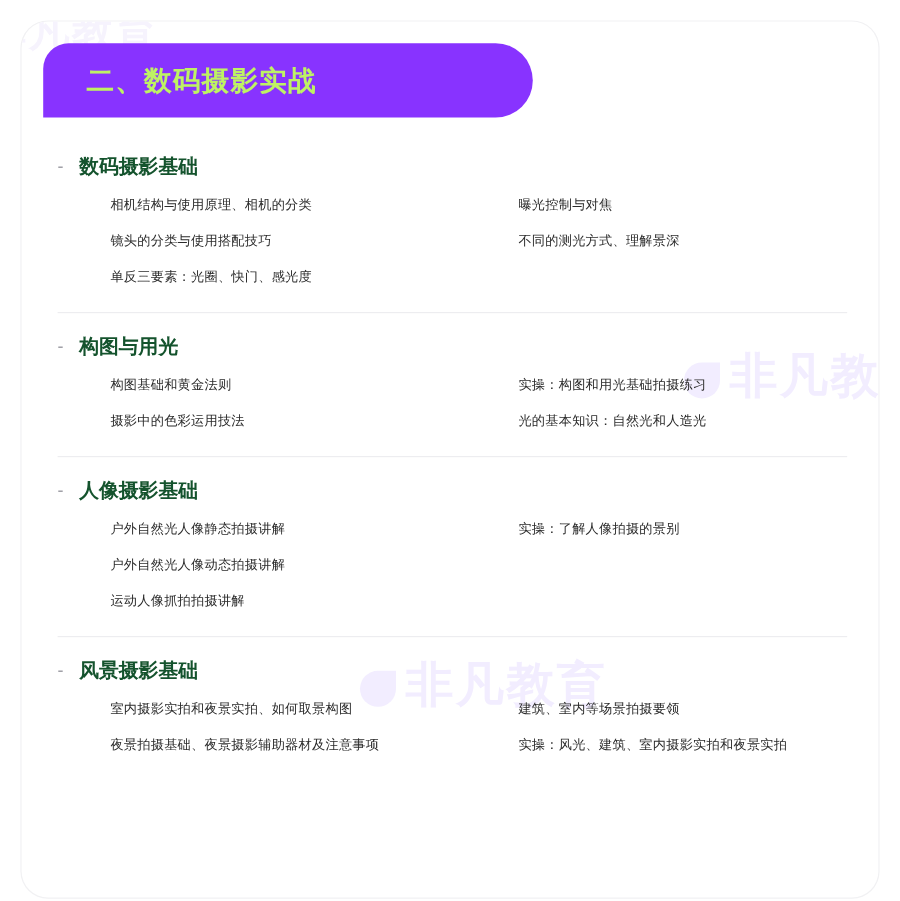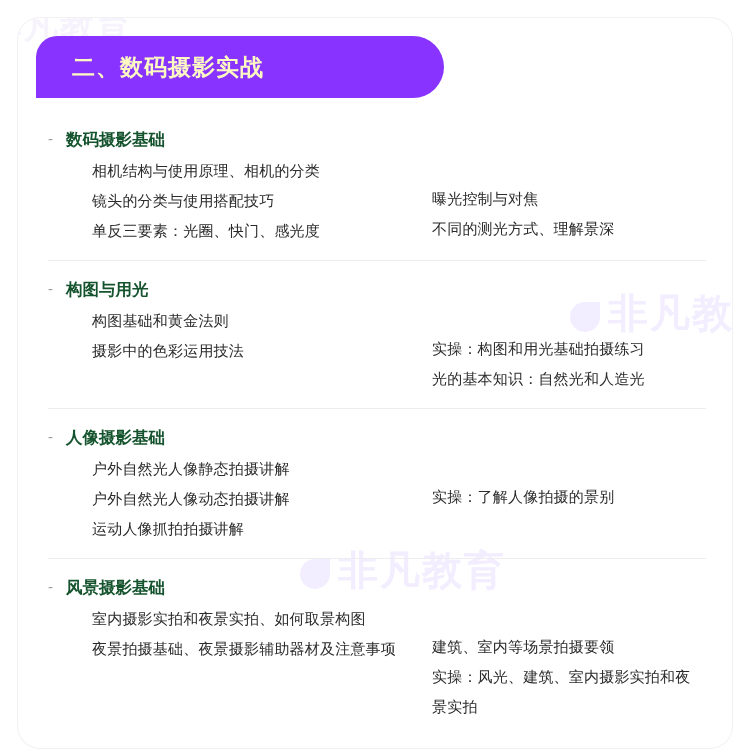--- a/index.html
+++ b/index.html
@@ -62,21 +62,21 @@
     background: #8833ff;
     border-top-left-radius: 22px;
     border-bottom-right-radius: 32px;
     border-top-right-radius: 32px;
     display: flex;
     align-items: center;
     box-sizing: border-box;
     padding-left: 36px;
   }
   .header-title {
-    color: #fef9c3;
+    color: #bef264;
     font-size: 23px;
     font-weight: bold;
     letter-spacing: 1px;
   }
 
   
   .list {
     position: absolute;
     left: 0;
     top: 92px;
@@ -119,24 +119,23 @@
     padding-left: 44px;
     box-sizing: border-box;
   }
   .col-left {
     width: 330px;
     flex: 0 0 330px;
   }
   .col-right {
     flex: 1 1 auto;
     padding-left: 10px;
-    margin-top: 28px;
   }
   .item {
-    font-size: 15px;
+    font-size: 11px;
     color: #2b2b2b;
     line-height: 30px;
     letter-spacing: 0.2px;
   }
   .col-right .item { color: #2b2b2b; }
 </style>
 </head>
 <body>
 
 <div class="card">

